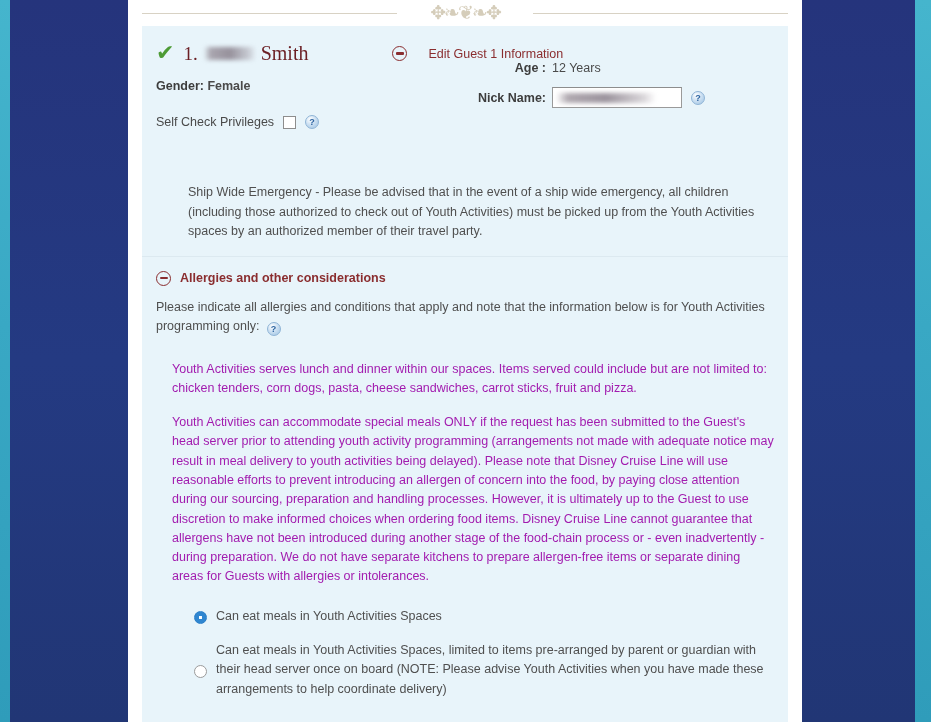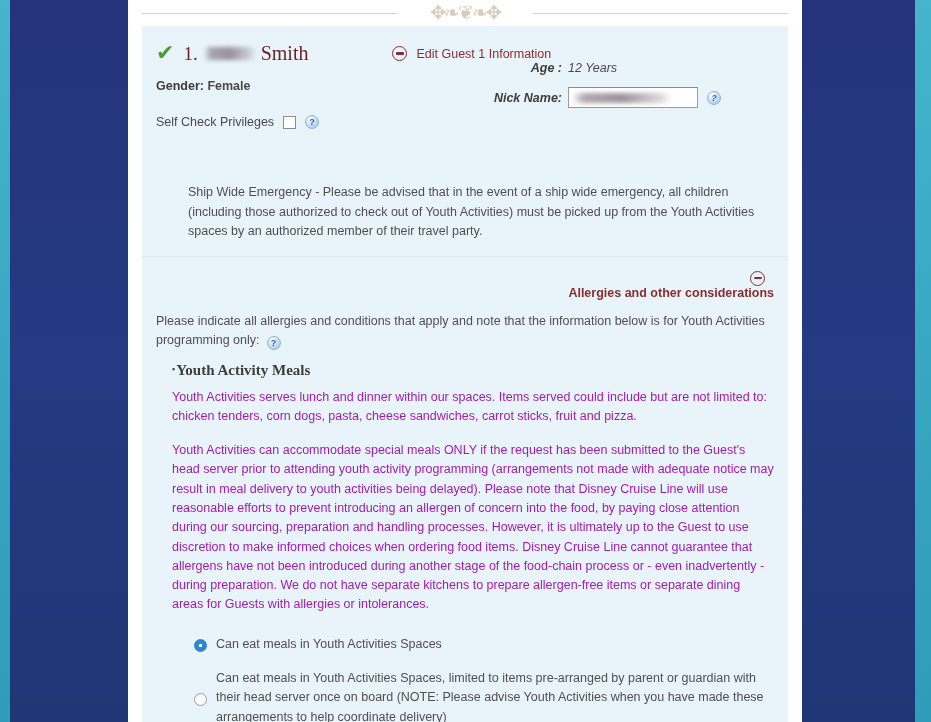--- a/index.html
+++ b/index.html
@@ -118,20 +118,21 @@
   .guest-surname {
     font-family: "Liberation Serif", serif;
     font-size: 20px;
     color: #6b1f24;
   }
   .edit-link-wrap {
     display: flex;
     align-items: center;
     margin-left: 84px;
     align-self: center;
+    gap: 12px;
   }
   .collapse-icon {
     display: inline-block;
     width: 15px; height: 15px;
     border: 1.6px solid #8a2d2f;
     border-radius: 50%;
     position: relative;
     margin-right: 9px;
     background: #e8f4fa;
     flex: none;
@@ -159,23 +160,22 @@
   .detail-line {
     font-size: 12.5px;
     color: #4a4a4a;
     margin-bottom: 14px;
     font-weight: bold;
   }
   .detail-line b { color: #3d3d3d; }
   .col-left  { width: 300px; }
   .col-right {
     position: absolute;
-    left: 324px; top: -18px;
+    left: 308px; top: -18px;
     width: 340px;
-    font-style: italic;
   }
   .right-row {
     display: flex;
     align-items: center;
     margin-bottom: 12px;
     font-size: 12.5px;
     color: #4a4a4a;
   }
   .right-label {
     width: 82px;
@@ -234,34 +234,33 @@
     font-size: 12.5px;
     line-height: 19.5px;
     color: #4f4f4f;
     margin-top: 18px;
     margin-left: 32px;
   }
 
   
   .section-head {
     display: flex;
-    align-items: flex-end;
+    align-items: flex-start;
     margin-bottom: 12px;
-    flex-direction: column;
   }
   .section-title {
     color: #8a2d2f;
     font-size: 12.5px;
     font-weight: bold;
   }
   .intro {
     font-size: 12.5px;
     line-height: 19px;
     color: #4f4f4f;
-    margin-bottom: 12px;
+    margin-bottom: 24px;
   }
   .intro .help-icon { margin-left: 7px; vertical-align: -2px; }
 
   .sub {
     margin-left: 16px;
   }
   .sub-title {
     font-family: "Liberation Serif", serif;
     font-weight: bold;
     font-size: 15px;
@@ -378,21 +377,20 @@
     <div class="section-head">
       <span class="collapse-icon"></span>
       <span class="section-title">Allergies and other considerations</span>
     </div>
 
     <div class="intro">
       <span>Please indicate all allergies and conditions that apply and note that the information below is for Youth Activities programming only:</span><span class="help-icon">?</span>
     </div>
 
     <div class="sub">
-      <div class="sub-title"><span class="dot">•</span><span>Youth Activity Meals</span></div>
 
       <div class="para">Youth Activities serves lunch and dinner within our spaces. Items served could include but are not limited to: chicken tenders, corn dogs, pasta, cheese sandwiches, carrot sticks, fruit and pizza.</div>
       <div class="para">Youth Activities can accommodate special meals ONLY if the request has been submitted to the Guest's head server prior to attending youth activity programming (arrangements not made with adequate notice may result in meal delivery to youth activities being delayed). Please note that Disney Cruise Line will use reasonable efforts to prevent introducing an allergen of concern into the food, by paying close attention during our sourcing, preparation and handling processes. However, it is ultimately up to the Guest to use discretion to make informed choices when ordering food items. Disney Cruise Line cannot guarantee that allergens have not been introduced during another stage of the food-chain process or - even inadvertently - during preparation. We do not have separate kitchens to prepare allergen-free items or separate dining areas for Guests with allergies or intolerances.</div>
 
       <div class="options">
         <label class="opt">
           <span class="radio checked"></span>
           <span class="opt-label">Can eat meals in Youth Activities Spaces</span>
         </label>
         <label class="opt">

